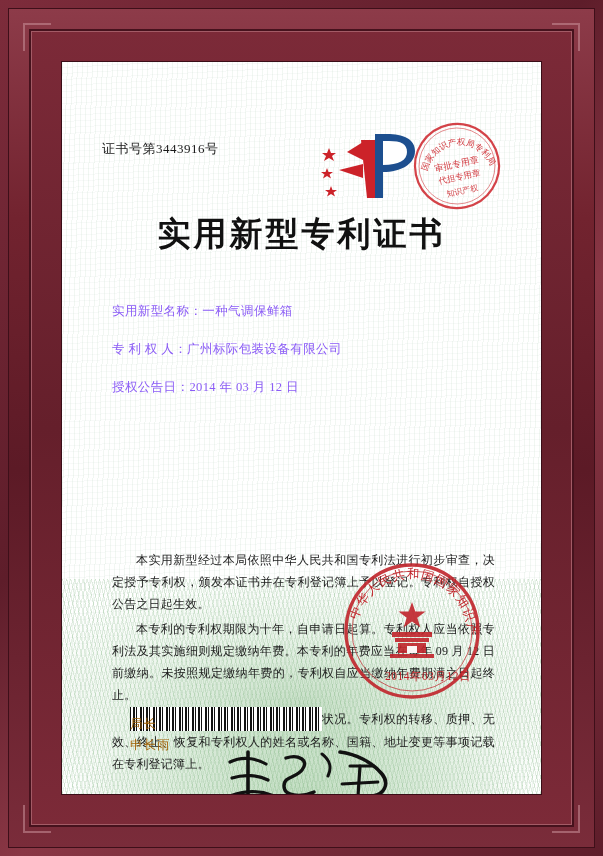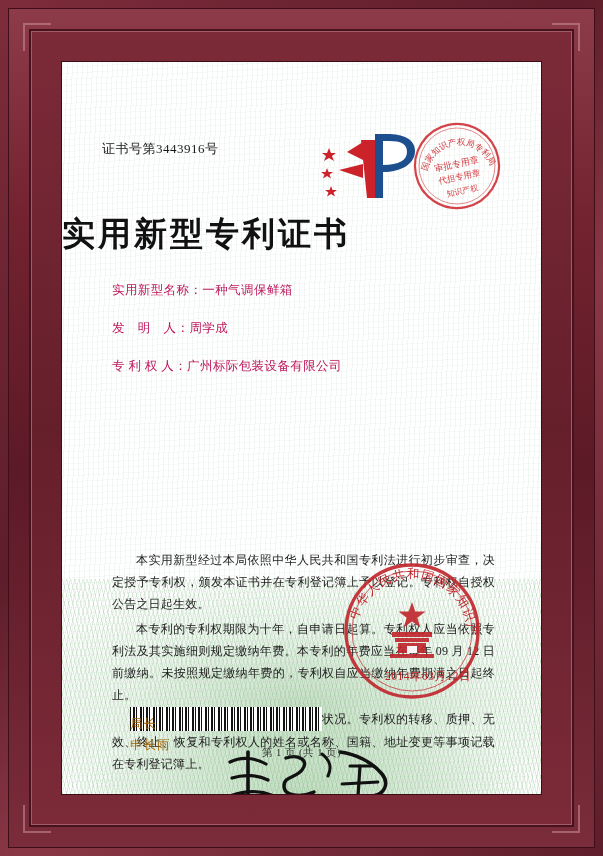--- a/index.html
+++ b/index.html
@@ -104,34 +104,34 @@
 
   .seal-top {
     position: absolute;
     right: 38px; top: 58px;
     width: 92px; height: 92px;
   }
 
   .title {
     position: absolute;
     left: 0; right: 0; top: 150px;
-    text-align: left;
+    text-align: center;
     font-size: 33px;
     font-weight: bold;
     letter-spacing: 3px;
     color: #111;
     font-family: "DejaVu Serif", "Liberation Serif", serif;
   }
 
   
   .fields {
     position: absolute;
-    left: 50px; right: 50px; top: 219px;
+    left: 50px; right: 50px; top: 240px;
     font-size: 12.5px;
-    color: #be185d;
+    color: #8b5cf6;
     line-height: 1.5;
   }
   .field {
     margin-bottom: 19px;
     white-space: nowrap;
     letter-spacing: .4px;
   }
   .field .k { }
   .field .v { }
 
@@ -253,24 +253,24 @@
             </svg>
           </div>
 
           <div class="title">实用新型专利证书</div>
 
           <div class="fields">
             <div class="field">
               <span class="k">实用新型名称：</span><span class="v">一种气调保鲜箱</span>
             </div>
             <div class="field">
-              <span class="k">发　明　人：</span><span class="v">周学成</span>
+              <span class="k">专 利 权 人：</span><span class="v">广州标际包装设备有限公司</span>
             </div>
             <div class="field">
-              <span class="k">专 利 权 人：</span><span class="v">广州标际包装设备有限公司</span>
+              <span class="k">授权公告日：</span><span class="v">2014 年 03 月 12 日</span>
             </div>
           </div>
 
           <div class="body-text">
             <p>本实用新型经过本局依照中华人民共和国专利法进行初步审查，决定授予专利权，颁发本证书并在专利登记簿上予以登记。专利权自授权公告之日起生效。</p>
             <p>本专利的专利权期限为十年，自申请日起算。专利权人应当依照专利法及其实施细则规定缴纳年费。本专利的年费应当在每年 09 月 12 日前缴纳。未按照规定缴纳年费的，专利权自应当缴纳年费期满之日起终止。</p>
             <p>专利证书记载专利权登记时的法律状况。专利权的转移、质押、无效、终止、恢复和专利权人的姓名或名称、国籍、地址变更等事项记载在专利登记簿上。</p>
           </div>
 
           <div class="barcode"></div>
@@ -313,19 +313,18 @@
                 <rect x="-20" y="6" width="40" height="5" fill="#c0242a" opacity=".9"></rect>
                 <rect x="-17" y="12" width="34" height="4" fill="#c0242a" opacity=".9"></rect>
                 <rect x="-14" y="17" width="28" height="10" fill="#c0242a" opacity=".9"></rect>
                 <rect x="-5" y="20" width="10" height="7" fill="#ffffff" opacity=".95"></rect>
                 <rect x="-22" y="28" width="44" height="4" fill="#c0242a" opacity=".9"></rect>
               </g>
             </svg>
           </div>
           <div class="seal-date">2014年03月12日</div>
 
-          <div class="page-no">第 1 页 (共 1 页)</div>
 
         </div>
       </div>
     </div>
   </div>
 </div>
 
 </body></html>

